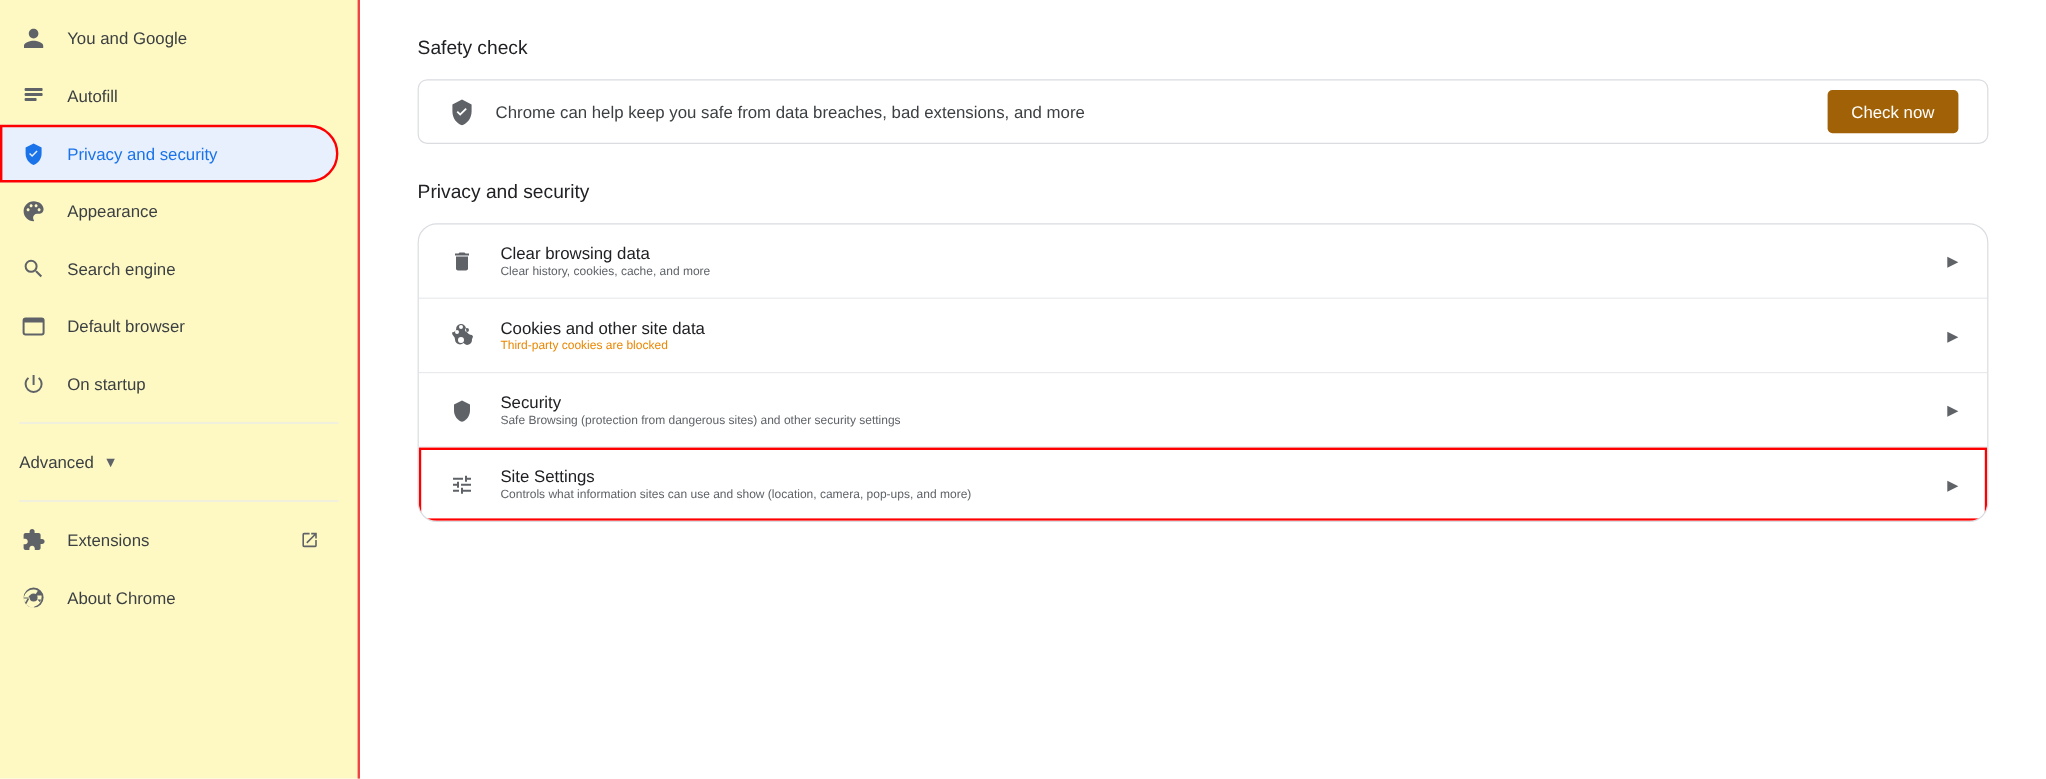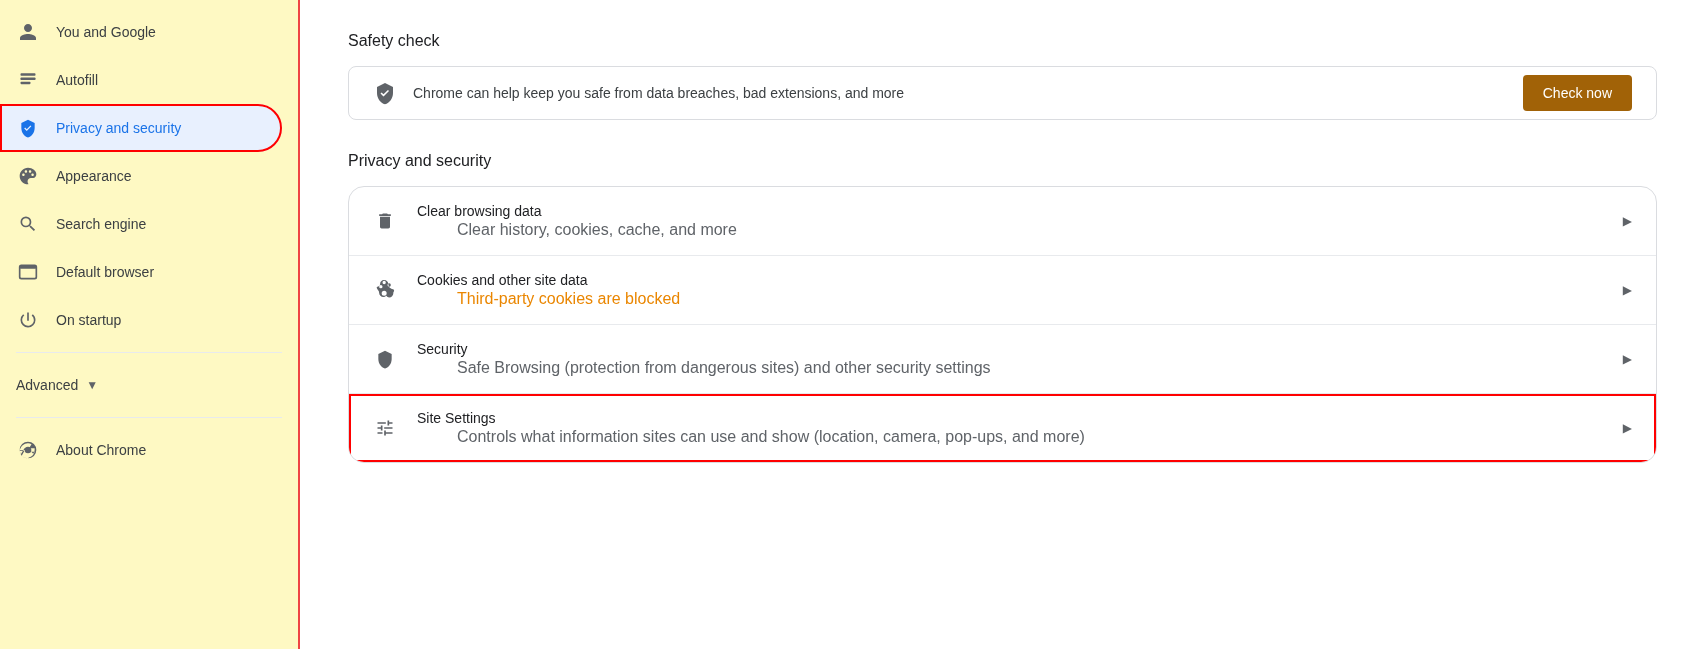--- a/index.html
+++ b/index.html
@@ -172,23 +172,22 @@
     }
     .settings-item .item-content {
       flex: 1;
     }
     .settings-item .item-title {
       font-size: 14px;
       color: #202124;
       margin-bottom: 2px;
     }
     .settings-item .item-subtitle {
-      font-size: 16px;
+      font-size: 10px;
       color: #ea8600;
-      margin-left: 40px;
     }
     .settings-item .item-subtitle.gray {
       color: #5f6368;
     }
     .settings-item .arrow {
       color: #5f6368;
       font-size: 12px;
       margin-left: 16px;
     }
     .settings-item .ext-link {
@@ -274,20 +273,33 @@
 
   <div class="sidebar-divider"></div>
 
   <div class="sidebar-section-header">
     <span>Advanced</span>
     <span class="chevron">▼</span>
   </div>
 
   <div class="sidebar-divider"></div>
 
+  <div class="sidebar-item">
+    <span class="icon-wrap">
+      <svg width="20" height="20" viewBox="0 0 24 24" fill="none">
+        <path d="M20.5 11H19V7c0-1.1-.9-2-2-2h-4V3.5a2.5 2.5 0 00-5 0V5H4C2.9 5 2 5.9 2 7v3.8h1.5c1.5 0 2.7 1.2 2.7 2.7 0 1.5-1.2 2.7-2.7 2.7H2V20c0 1.1.9 2 2 2h3.8v-1.5c0-1.5 1.2-2.7 2.7-2.7 1.5 0 2.7 1.2 2.7 2.7V22H17c1.1 0 2-.9 2-2v-4h1.5c1.38 0 2.5-1.12 2.5-2.5S21.88 11 20.5 11z" fill="#5f6368"></path>
+      </svg>
+    </span>
+    <span class="item-label">Extensions</span>
+    <span class="ext-icon">
+      <svg width="16" height="16" viewBox="0 0 24 24" fill="none">
+        <path d="M19 19H5V5h7V3H5a2 2 0 00-2 2v14a2 2 0 002 2h14a2 2 0 002-2v-7h-2v7zM14 3v2h3.59l-9.83 9.83 1.41 1.41L19 6.41V10h2V3h-7z" fill="#5f6368"></path>
+      </svg>
+    </span>
+  </div>
 
   <div class="sidebar-item">
     <span class="icon-wrap">
       <svg width="20" height="20" viewBox="0 0 24 24" fill="none">
         <circle cx="12" cy="12" r="4" fill="#5f6368"></circle>
         <path d="M12 2a10 10 0 100 20A10 10 0 0012 2zm0 2c1.54 0 2.98.42 4.22 1.14L12 12H2.05A10 10 0 0112 4zm-9.95 9h5.72l-3.35 5.8A9.96 9.96 0 012 12c0-.33.02-.67.05-1zm10.86 7.91A10 10 0 0112 22a9.96 9.96 0 01-8.58-4.9L7.77 10H12v2a2 2 0 002 2h5.95a10 10 0 01-7.04 6.91zM14 12v-2h5.95c.03.33.05.66.05 1 0 2.07-.63 3.99-1.71 5.58L14 12z" fill="#5f6368"></path>
       </svg>
     </span>
     <span class="item-label">About Chrome</span>
   </div>

